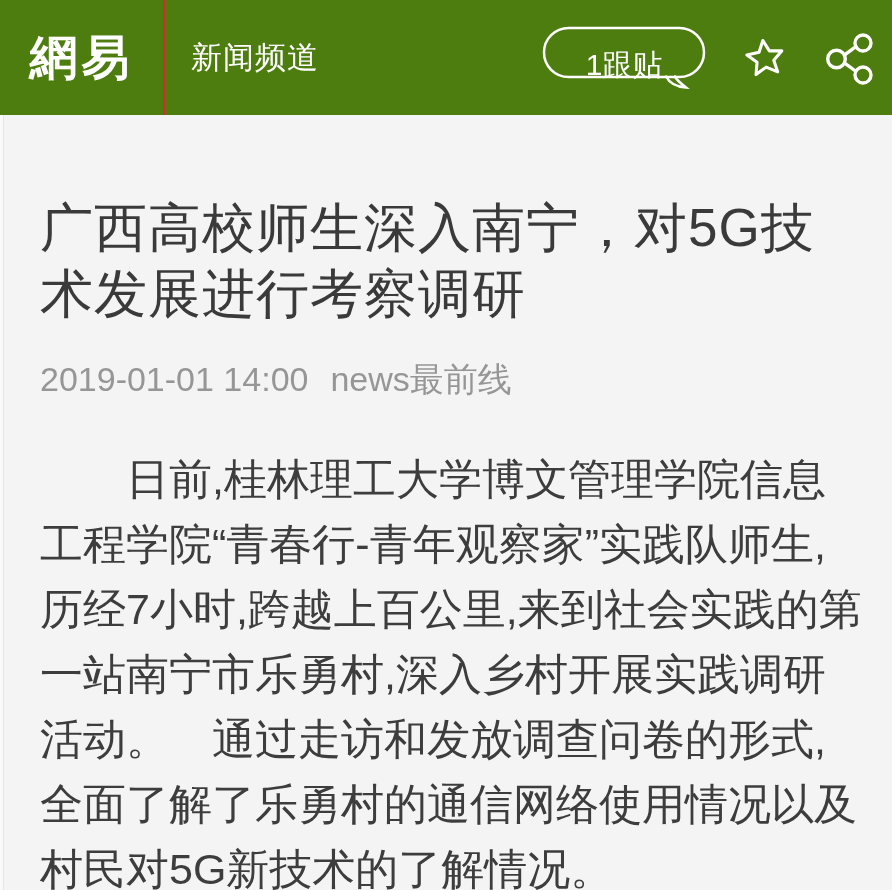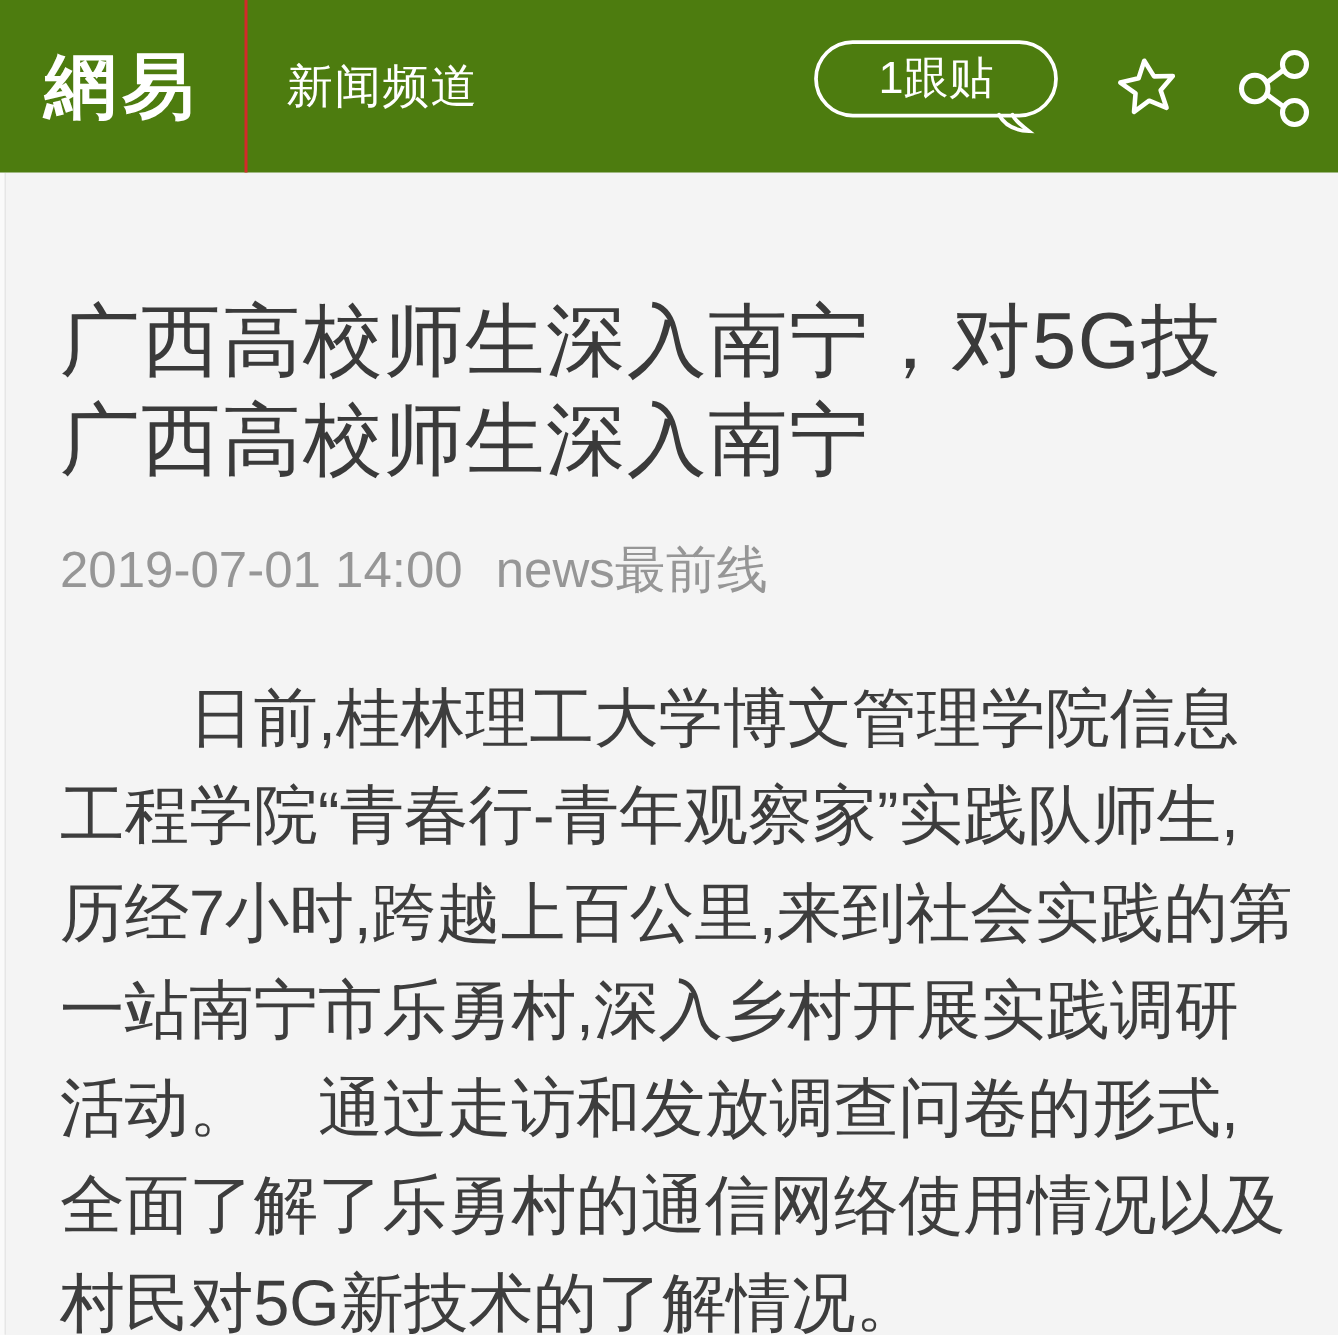--- a/index.html
+++ b/index.html
@@ -50,21 +50,21 @@
     position: relative;
     width: 164px;
     height: 63px;
     background: transparent;
     border: none;
     cursor: pointer;
   }
   .comment-btn svg { display: block; }
   .comment-btn .label {
     position: absolute;
-    left: 0; top: 0;
+    left: 0; top: 12px;
     width: 164px; height: 53px;
     line-height: 53px;
     text-align: center;
     color: #ffffff;
     font-size: 30px;
     font-family: "Liberation Sans", "DejaVu Sans", sans-serif;
   }
   .icon-btn {
     background: transparent;
     border: none;
@@ -144,22 +144,22 @@
       </svg>
     </button>
   </div>
 </header>
 
 <div class="left-edge"></div>
 
 <main class="main">
   <h1 class="article-title">
     <div>广西高校师生深入南宁，对5G技</div>
-    <div>广西高校师生深入南宁</div>
+    <div>术发展进行考察调研</div>
   </h1>
 
   <div class="meta">
-    <span class="date">2019-07-01 14:00</span>
+    <span class="date">2019-01-01 14:00</span>
     <span class="source">news最前线</span>
   </div>
 
   <p class="body-text">日前,桂林理工大学博文管理学院信息工程学院“青春行-青年观察家”实践队师生,历经7小时,跨越上百公里,来到社会实践的第一站南宁市乐勇村,深入乡村开展实践调研活动。　通过走访和发放调查问卷的形式,全面了解了乐勇村的通信网络使用情况以及村民对5G新技术的了解情况。</p>
 </main>
 
 </body></html>

